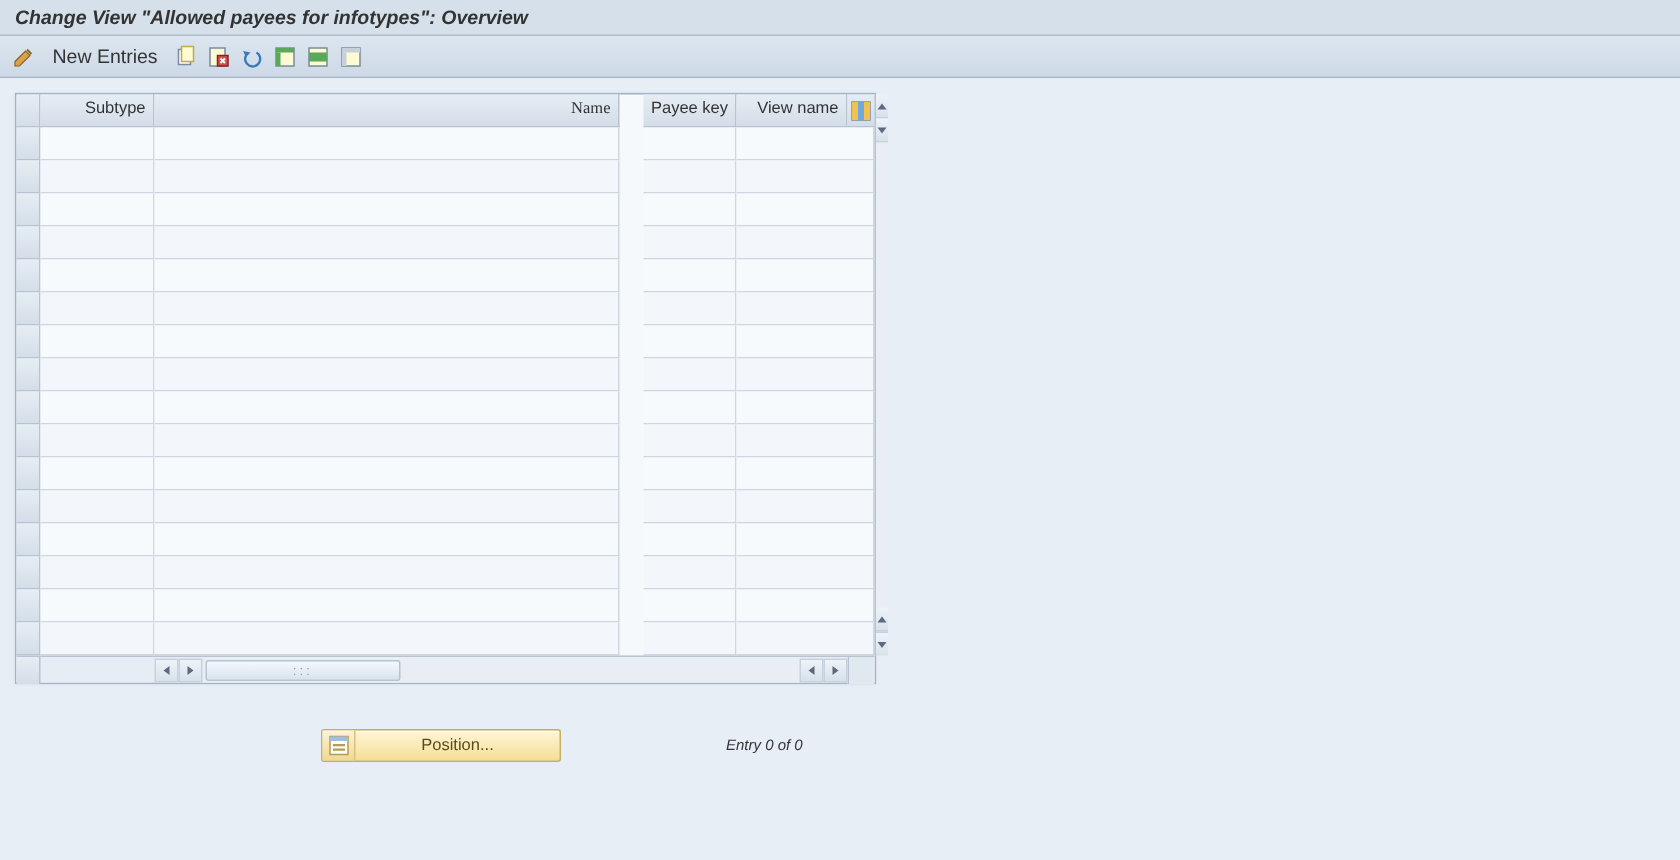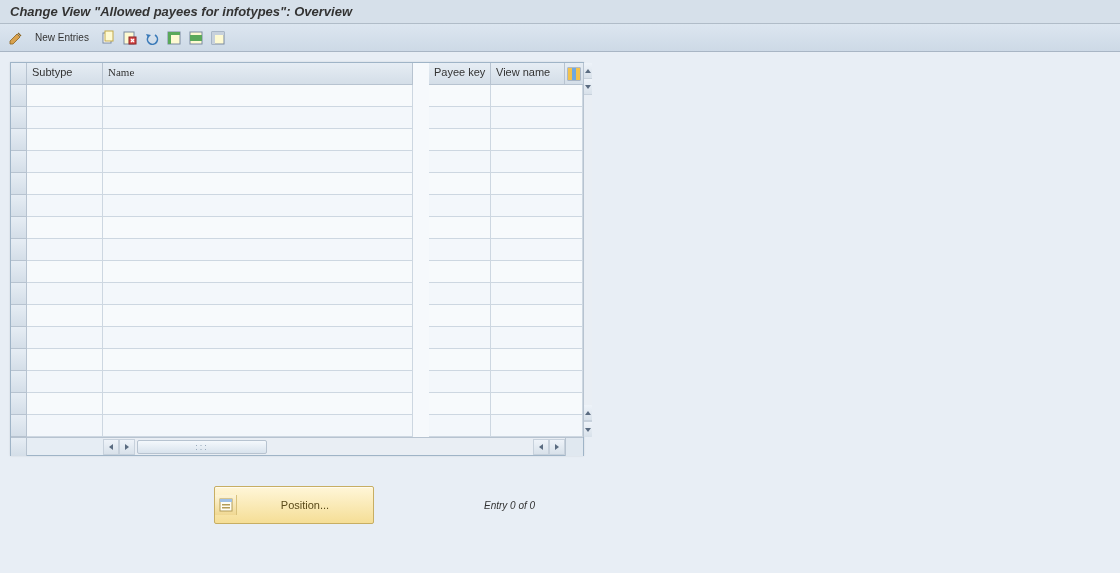--- a/index.html
+++ b/index.html
@@ -47,21 +47,21 @@
     cursor: pointer;
   }
   .tb-text-btn {
     height: 20px;
     padding: 0 6px;
     display: flex;
     align-items: center;
     cursor: pointer;
     border: 1px solid transparent;
     border-radius: 2px;
-    font-size: 10px;
+    font-size: 13px;
     color: #333;
   }
   .watermark {
     position: absolute;
     left: 270px;
     top: 0;
     line-height: 28px;
     font-size: 20px;
     font-weight: bold;
     color: #f0b46a;
@@ -78,20 +78,21 @@
   .table-wrap {
     width: 574px;
     border: 1px solid #9fb4c7;
     background: #f6f9fc;
     box-shadow: 0 0 2px rgba(0,0,0,0.1);
     display: flex;
     flex-direction: column;
   }
   .grid-area {
     display: flex;
+    text-align: right;
   }
   .grid-body {
     flex: 1;
   }
   .grid-header, .grid-row {
     display: flex;
     height: 22px;
   }
   .cell, .hcell {
     border-right: 1px solid #cdd7e1;
@@ -181,21 +182,21 @@
   }
   .bottom-controls {
     display:flex;
     align-items:center;
     gap: 110px;
     padding: 30px 0 0 204px;
   }
   .pos-btn {
     display:flex;
     align-items:center;
-    height:38px;
+    height:22px;
     width:160px;
     background:linear-gradient(#fff6d8,#f5de96);
     border:1px solid #c7ae63;
     border-radius:2px;
     cursor:pointer;
     box-shadow: 0 1px 0 rgba(255,255,255,0.6) inset;
   }
   .pos-btn .pos-ico {
     width:22px;height:20px;
     display:flex;align-items:center;justify-content:center;

